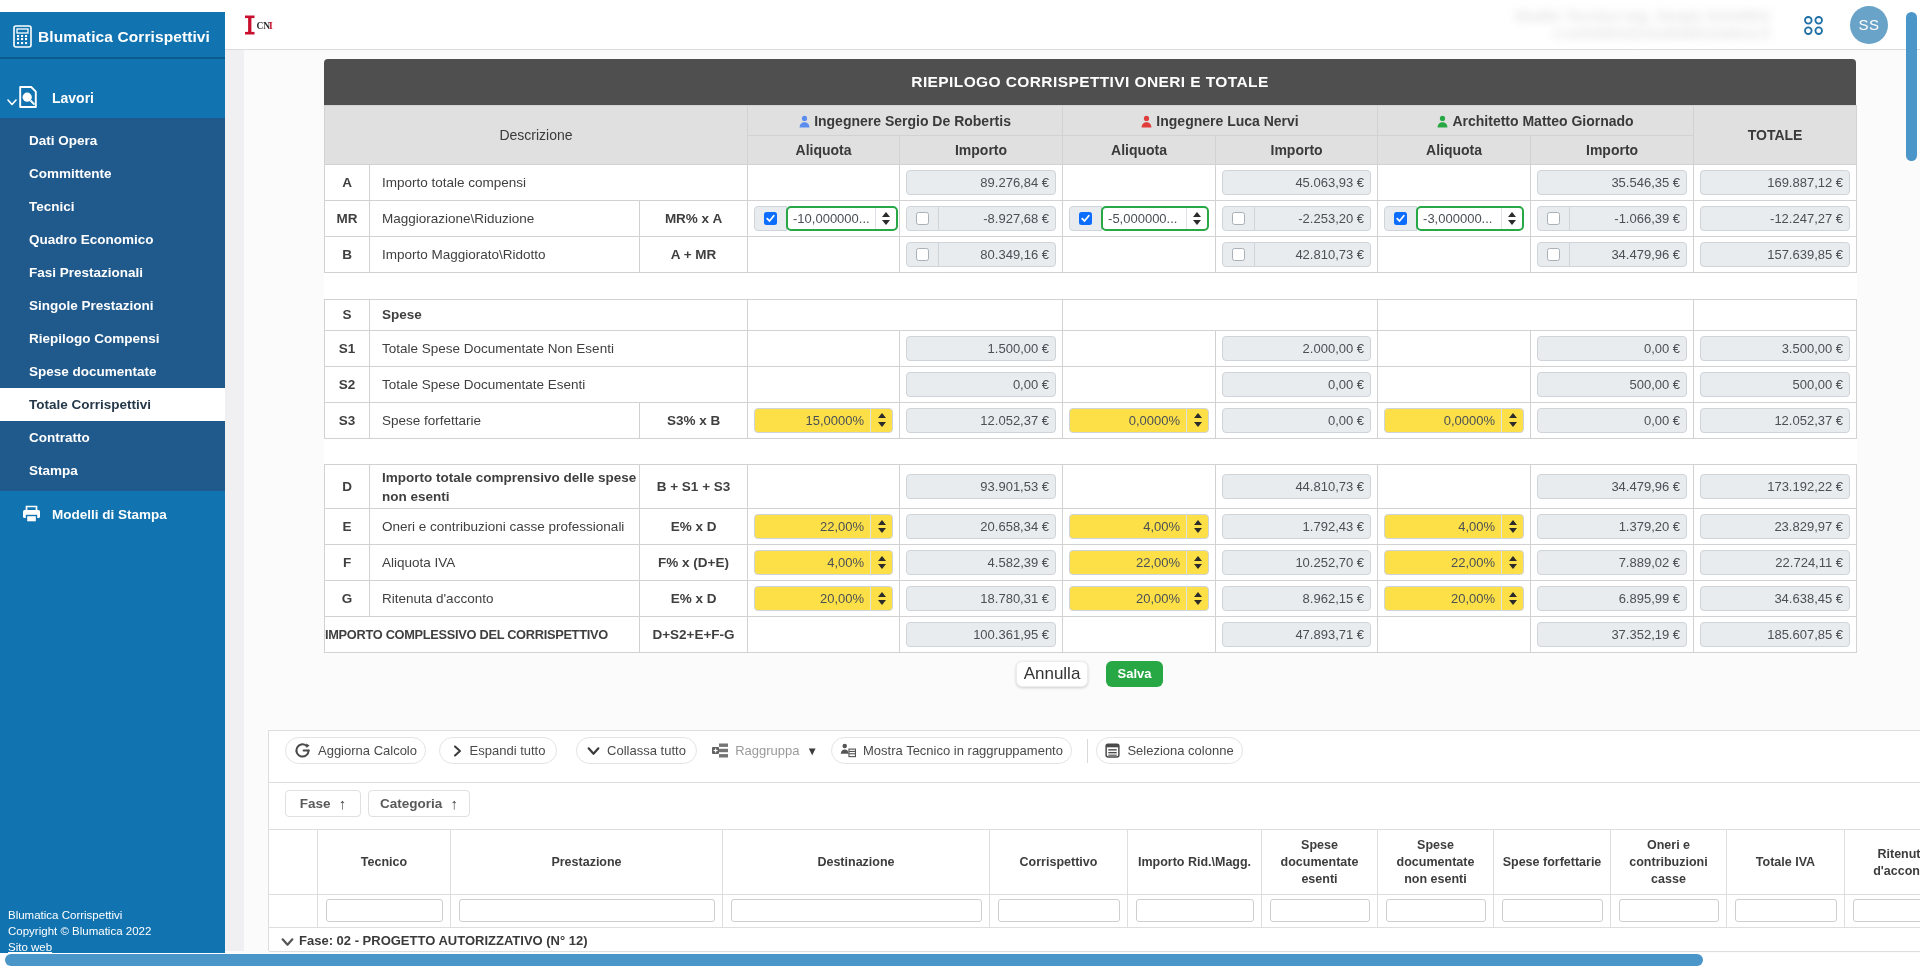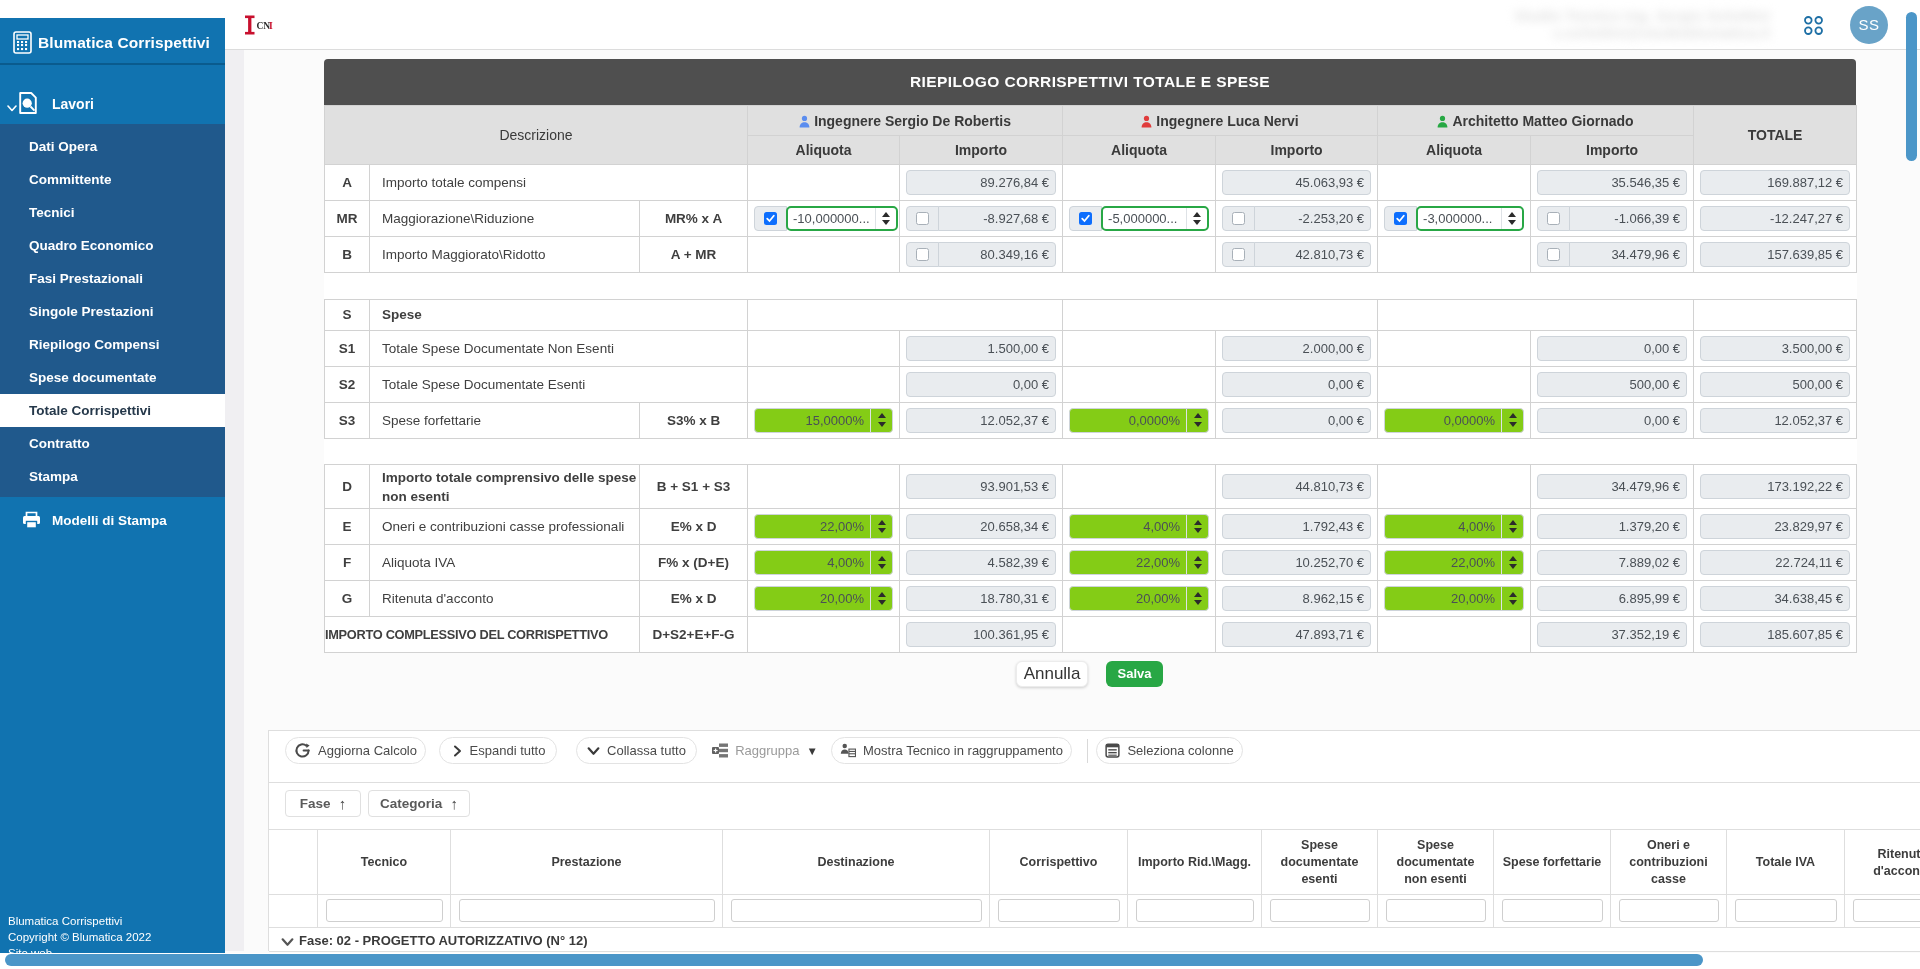--- a/index.html
+++ b/index.html
@@ -5,21 +5,21 @@
 #stage { position:relative; width:1920px; height:969px; background:#fbfbfb; }
 
 
 #tophdr { position:absolute; left:0; top:0; width:1920px; height:50px; background:#fff; border-bottom:1px solid #dcdcdc; z-index:5; }
 #cni { position:absolute; left:244px; top:15px; font-family:"Liberation Serif", serif; }
 #blur1 { position:absolute; right:150px; top:7px; width:330px; text-align:right; color:#e0e0e0; font-weight:bold; font-size:15px; filter:blur(5px); line-height:17px; }
 #dots { position:absolute; left:1803px; top:15px; }
 #avatar { position:absolute; left:1850px; top:6px; width:38px; height:38px; border-radius:50%; background:#69a3c8; color:#fff; font-size:15px; text-align:center; line-height:38px; letter-spacing:0.5px; }
 
 
-#sidebar { position:absolute; left:0; top:18px; width:225px; height:951px; background:#1173b0; z-index:10; color:#fff; }
+#sidebar { position:absolute; left:0; top:12px; width:225px; height:951px; background:#1173b0; z-index:10; color:#fff; }
 #sb-hdr { position:relative; height:47px; border-bottom:2px solid #0a5b8e; }
 #sb-hdr .ttl { position:absolute; left:38px; top:16px; font-size:15.5px; font-weight:bold; letter-spacing:0.1px; white-space:nowrap; }
 #sb-lavori { position:relative; height:59px; }
 #sb-lavori .txt { position:absolute; left:52px; top:31px; font-size:14px; font-weight:bold; }
 #sb-lavori .chev { position:absolute; left:7px; top:33px; }
 #submenu { background:#20598c; padding-top:6px; padding-bottom:4px; }
 .sb-item { height:33px; line-height:33px; padding-left:29px; font-size:13.5px; font-weight:bold; color:#fff; }
 .sb-item.sel { background:#fff; color:#25384a; }
 #sb-modelli { position:relative; height:46px; }
 #sb-modelli .txt { position:absolute; left:52px; top:16px; font-size:13.5px; font-weight:bold; }
@@ -44,21 +44,21 @@
 .persono { display:inline-block; vertical-align:-2px; margin-right:4px; }
 
 
 .grp { display:flex; height:25px; width:100%; }
 .seg-chk { width:33px; flex:0 0 33px; border:1px solid #ced4da; border-radius:4px 0 0 4px; background:#e9ecef; display:flex; align-items:center; justify-content:center; }
 .seg-green { flex:1; border:2px solid #28a745; margin-left:-1px; background:#fff; display:flex; border-radius:5px; }
 .seg-green .val { flex:1; text-align:left; padding:0 5px; line-height:21px; font-size:13px; color:#4a5056; white-space:nowrap; overflow:hidden; }
 .seg-green .spin { width:21px; flex:0 0 21px; border-left:1px solid #dee2e6; display:flex; flex-direction:column; align-items:center; justify-content:center; }
 .seg-gray { flex:1; border:1px solid #ced4da; margin-left:-1px; border-radius:0 4px 4px 0; background:#e9ecef; text-align:right; padding:0 6px; line-height:23px; font-size:13px; color:#4a5056; }
 .inp-gray { height:25px; border:1px solid #ced4da; border-radius:4px; background:#e9ecef; text-align:right; padding:0 6px; line-height:23px; font-size:13px; color:#4a5056; }
-.grp-spin { display:flex; height:25px; width:100%; border:1px solid #ced4da; border-radius:4px; background:#84cc16; }
+.grp-spin { display:flex; height:25px; width:100%; border:1px solid #ced4da; border-radius:4px; background:#fde047; }
 .grp-spin .val { flex:1; text-align:right; padding:0 6px; line-height:23px; font-size:13px; color:#4a5056; }
 .grp-spin .spin { width:22px; flex:0 0 22px; border-left:1px solid #dee2e6; display:flex; flex-direction:column; align-items:center; justify-content:center; }
 .tri-up { width:0; height:0; border-left:4px solid transparent; border-right:4px solid transparent; border-bottom:5px solid #2b2b2b; margin:1.8px 0; }
 .tri-dn { width:0; height:0; border-left:4px solid transparent; border-right:4px solid transparent; border-top:5px solid #2b2b2b; margin:1.8px 0; }
 .cb { width:13px; height:13px; border-radius:2.5px; }
 .cb.on { background:#0d6efd; display:flex; align-items:center; justify-content:center; }
 .cb.off { background:#fff; border:1.5px solid #a8b0b8; }
 
 
 #btn-annulla { position:absolute; left:1016px; top:661px; width:72px; height:26px; background:#fff; border:1px solid #ececec; border-radius:6px; box-shadow:0 1px 3px rgba(0,0,0,0.18); font-size:17px; color:#333; text-align:center; line-height:24px; z-index:2; }
@@ -100,21 +100,21 @@
       <div id="blur1">Studio Tecnico Ing. Sergio Schettini<br>s.schettini@studioblumatica.it</div>
       <div id="dots"><svg width="21" height="21" viewBox="0 0 21 21">
           <circle cx="5.3" cy="5.3" r="3.3" fill="none" stroke="#1d6fa5" stroke-width="1.8"></circle>
           <circle cx="5.3" cy="15.7" r="3.3" fill="none" stroke="#1d6fa5" stroke-width="1.8"></circle>
           <circle cx="15.7" cy="5.3" r="3.3" fill="none" stroke="#1d6fa5" stroke-width="1.8"></circle>
           <circle cx="15.7" cy="15.7" r="3.3" fill="none" stroke="#1d6fa5" stroke-width="1.8"></circle>
         </svg></div>
       <div id="avatar">SS</div>
     </div>
     <div id="tblwrap">
-      <div id="tbl-title">RIEPILOGO CORRISPETTIVI TOTALE E SPESE</div>
+      <div id="tbl-title">RIEPILOGO CORRISPETTIVI ONERI E TOTALE</div>
       <table class="main">
         <colgroup>
           <col style="width:45px">
           <col style="width:270px">
           <col style="width:108px">
           <col style="width:152px">
           <col style="width:163px">
           <col style="width:153px">
           <col style="width:162px">
           <col style="width:153px">

